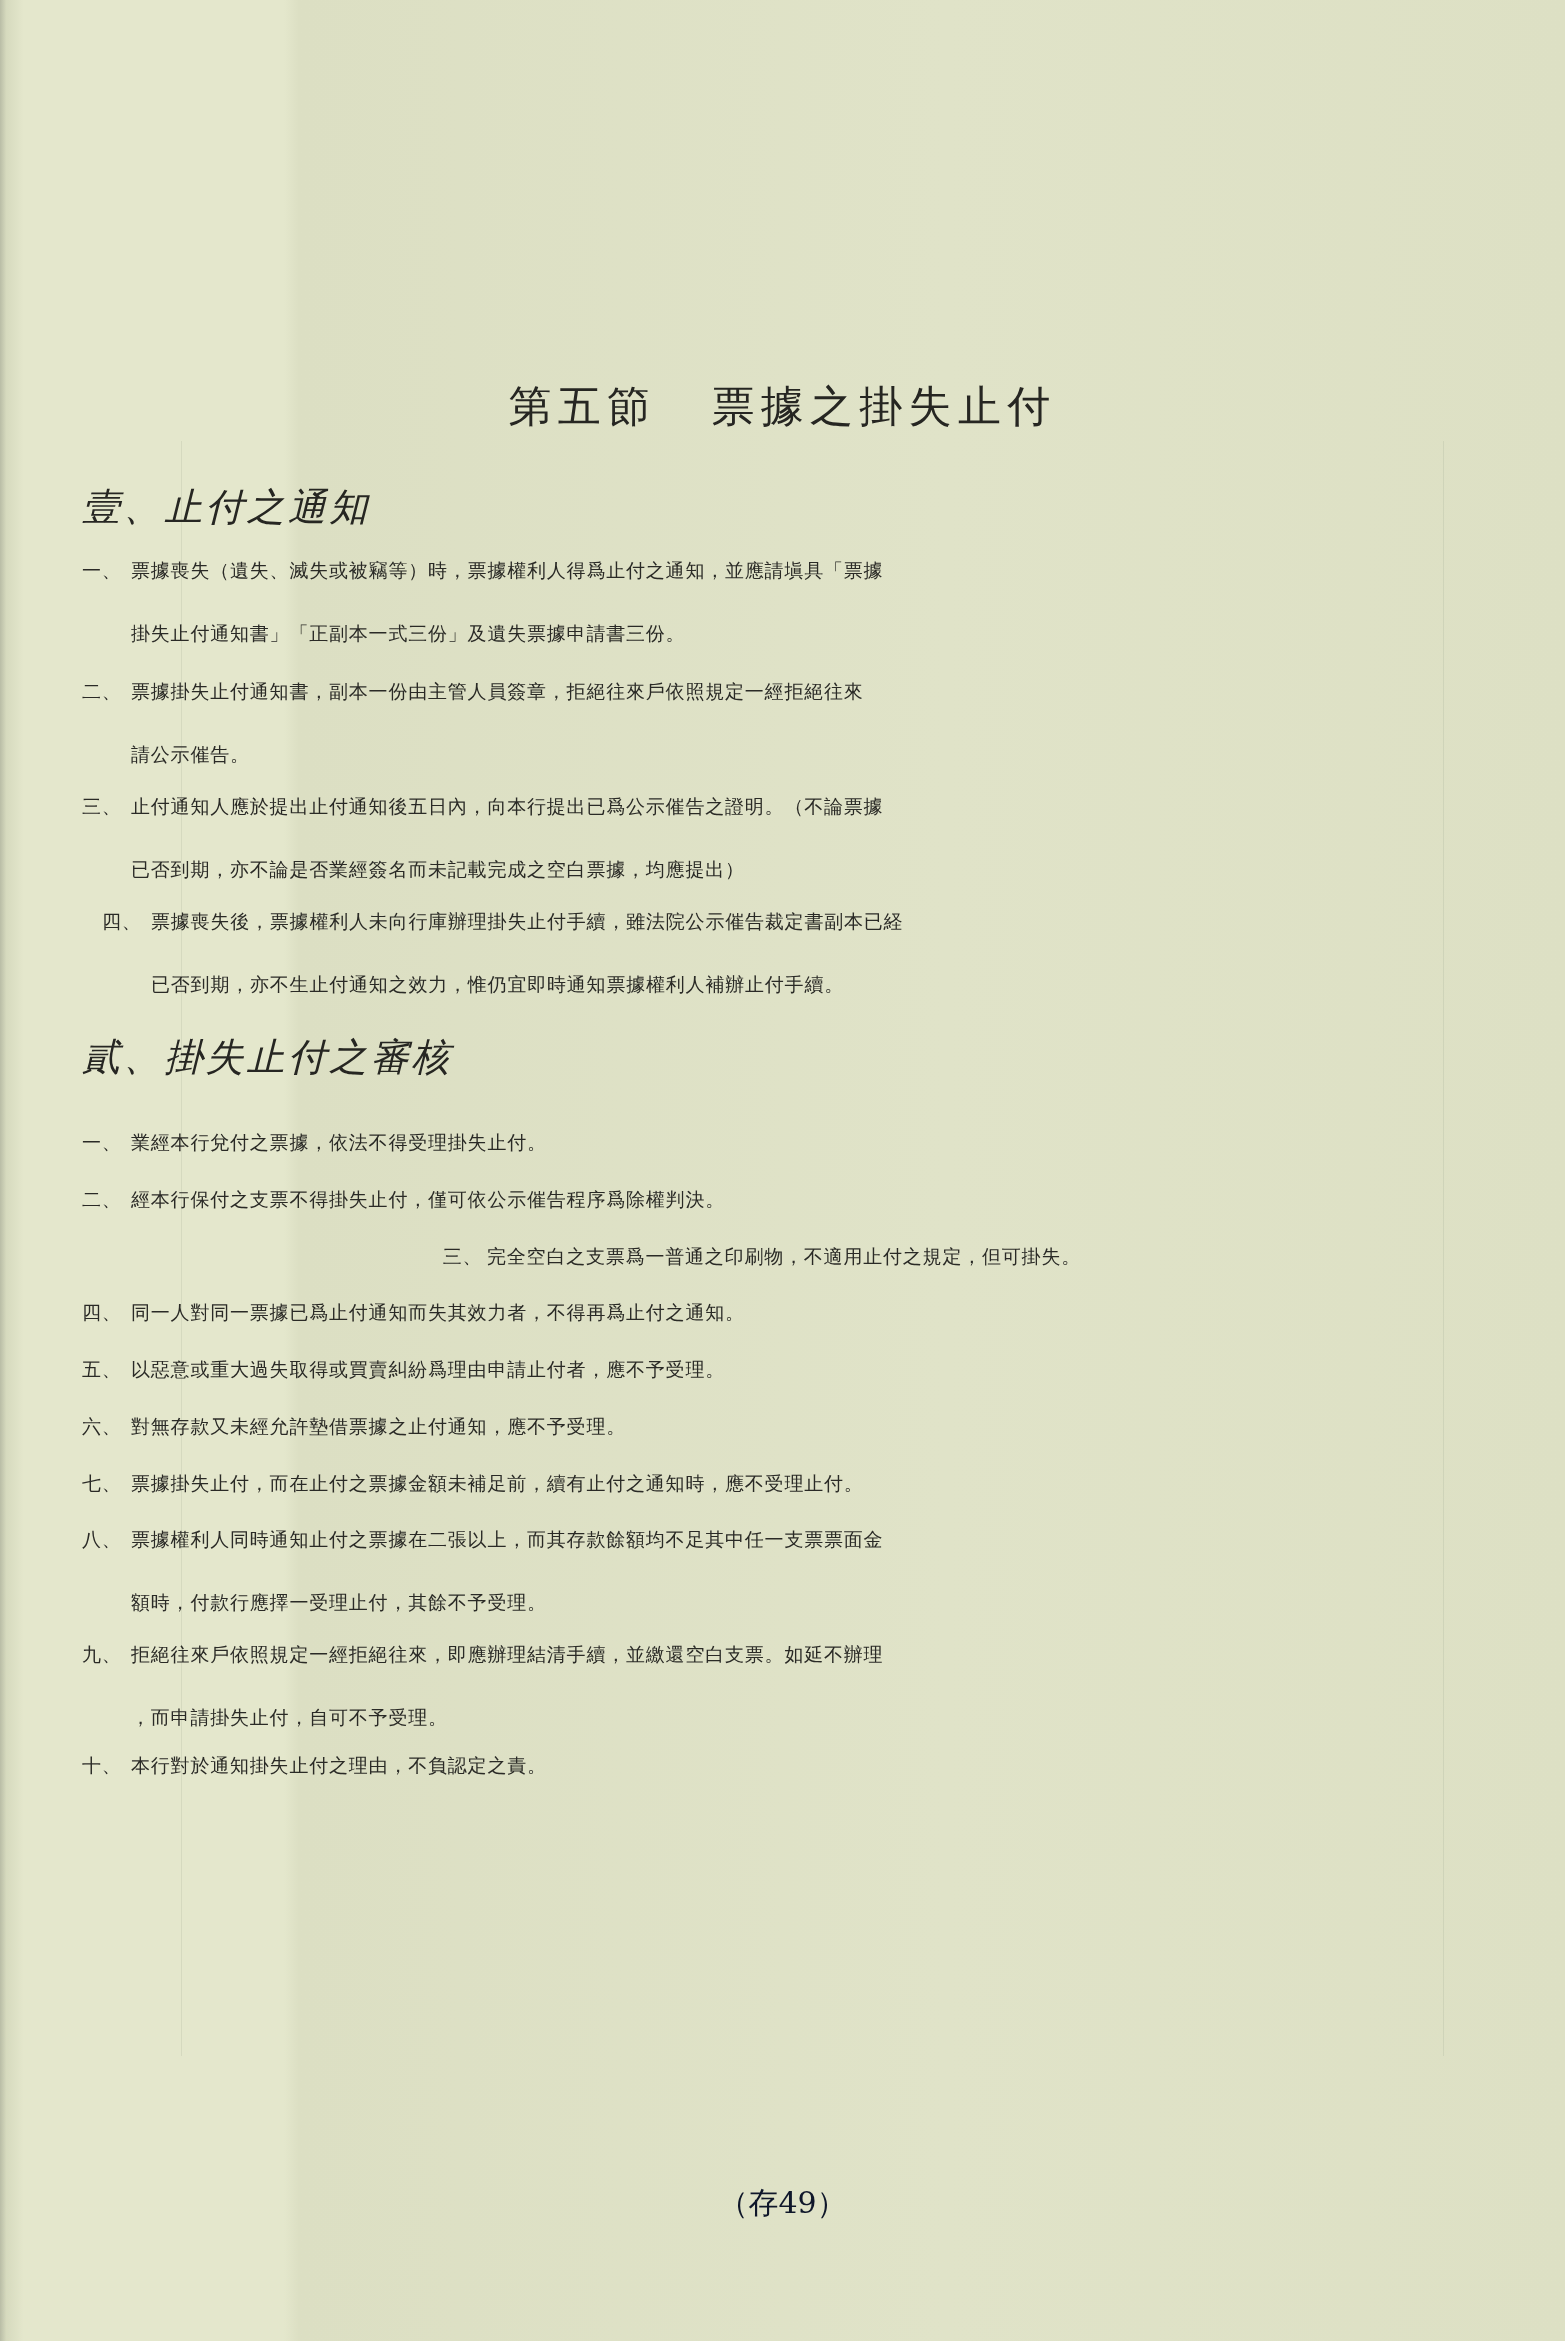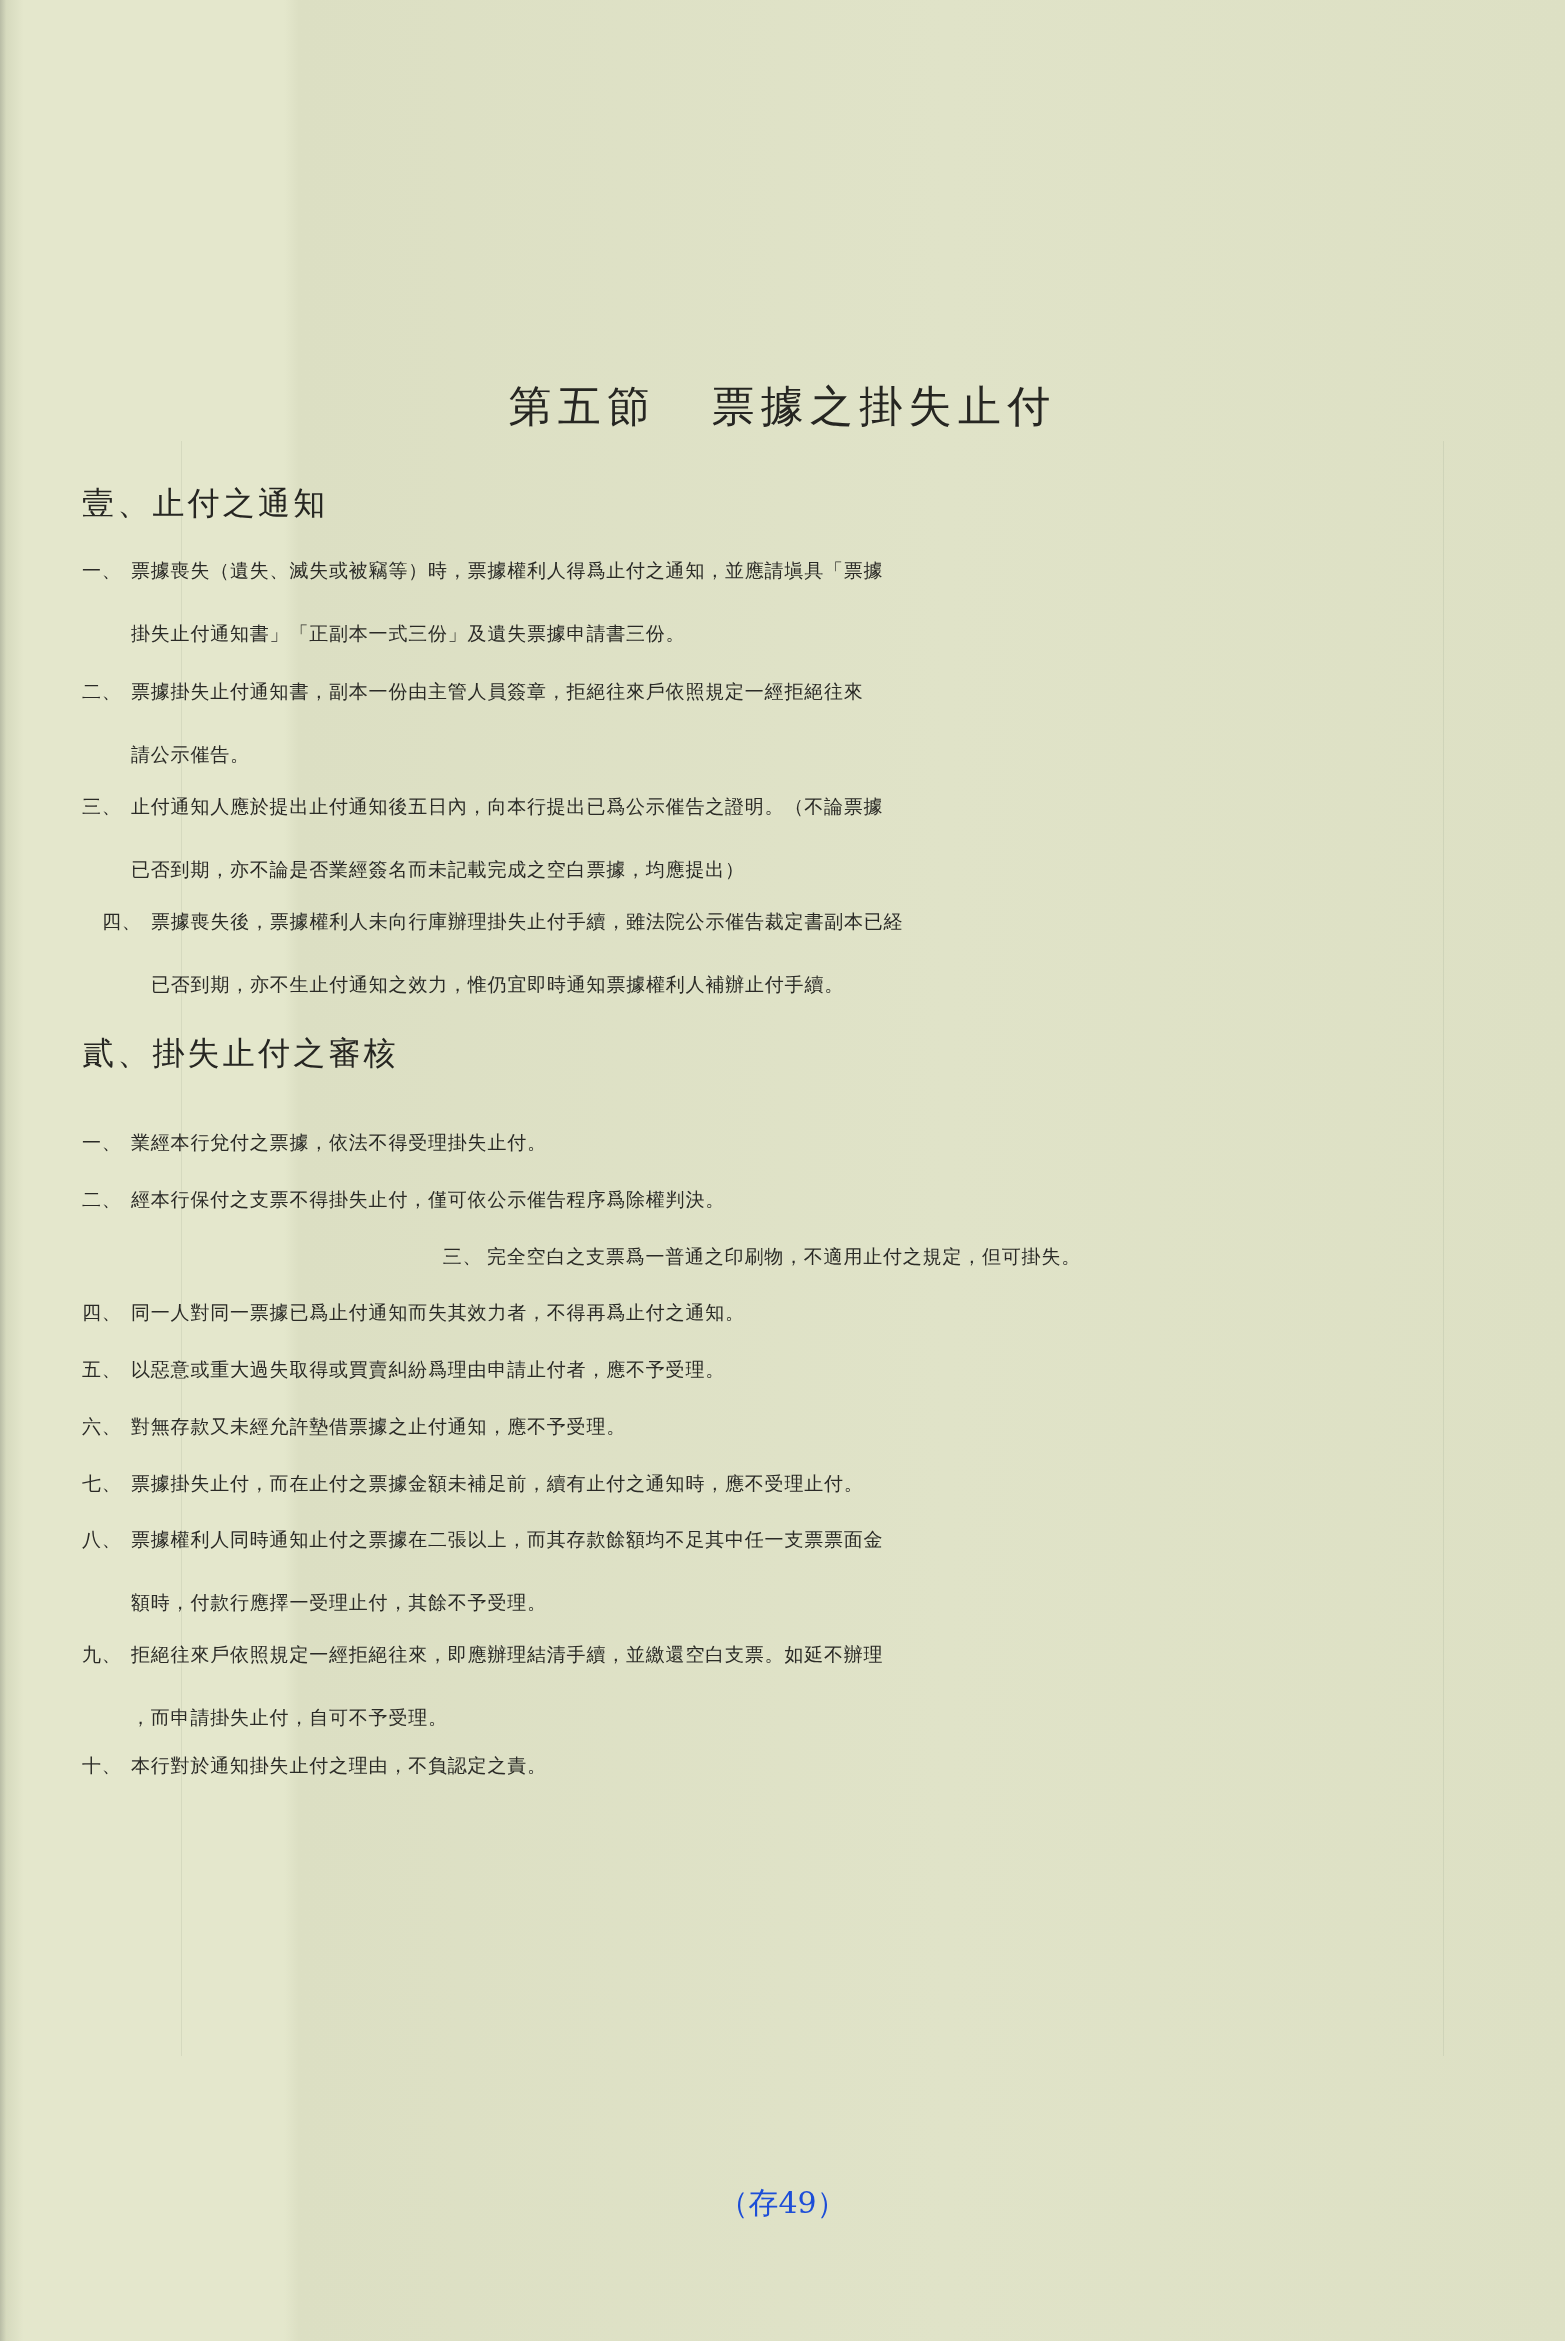--- a/index.html
+++ b/index.html
@@ -40,23 +40,24 @@
       font-family: "DejaVu Serif", "Liberation Serif", serif;
       font-size: 43px;
       letter-spacing: 6.3px;
       color: #262622;
     }
     .section-title .num { margin-right: 55px; margin-top: 7px; }
     .heading {
       position: absolute;
       left: 82px;
       font-family: "DejaVu Serif", "Liberation Serif", serif;
-      font-size: 32px;
+      font-size: 38px;
       letter-spacing: 3.2px;
       color: #262622;
+      font-style: italic;
     }
     .item {
       position: absolute;
       left: 82px;
       width: 1355px;
       font-size: 19px;
       line-height: 63px;
       color: #2a2a26;
       letter-spacing: 0.8px;
     }
@@ -69,21 +70,21 @@
       padding-left: 49px;
     }
     .page-num {
       position: absolute;
       left: 0;
       width: 100%;
       top: 2183px;
       text-align: center;
       font-family: "DejaVu Serif", "Liberation Serif", serif;
       font-size: 30px;
-      color: #1d4ed8;
+      color: #0f172a;
     }
   </style>
 </head>
 <body>
 
 <div class="paper"></div>
 <div class="ghost"></div>
 
 <div class="section-title">
   <span class="num">第五節</span><span>票據之掛失止付</span>

